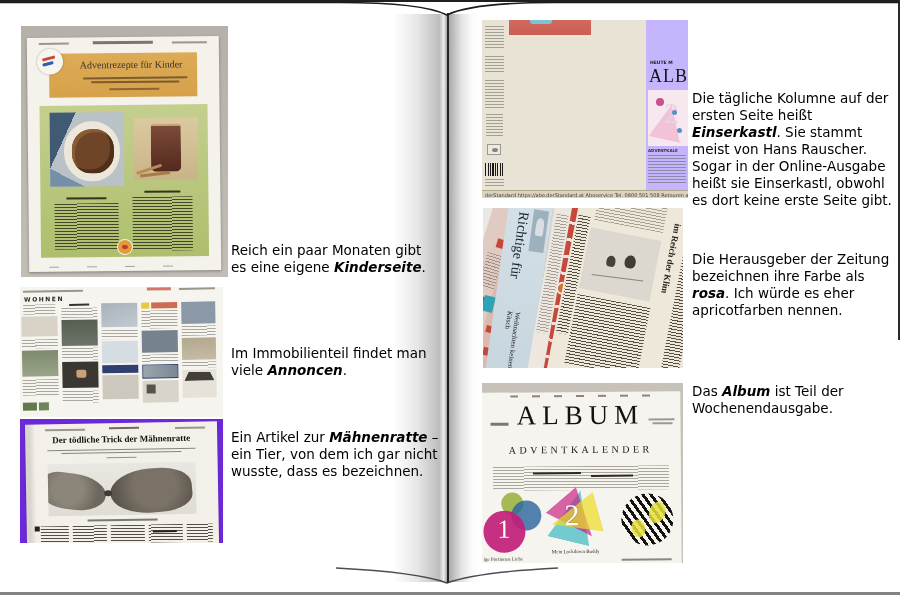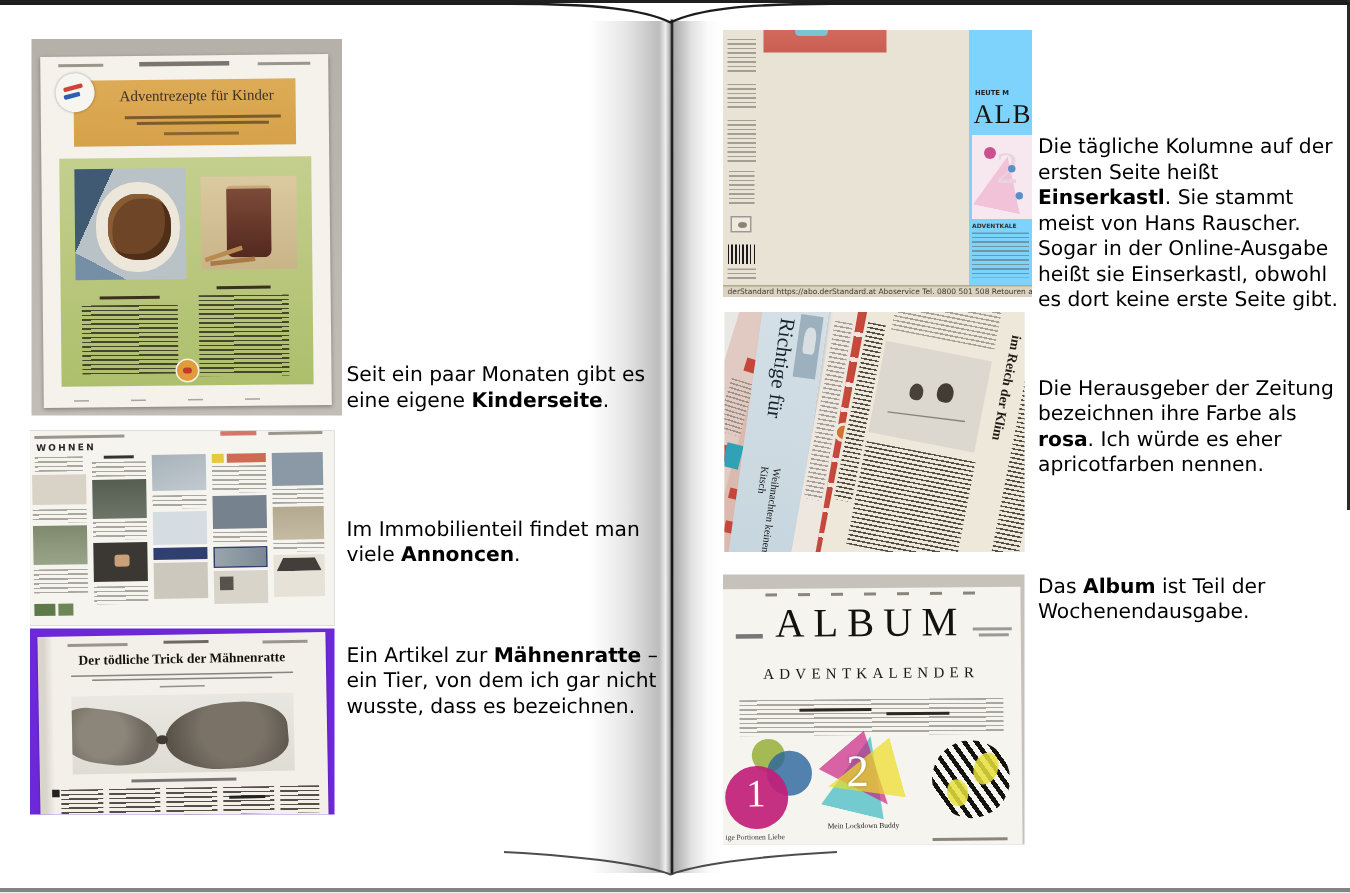--- a/index.html
+++ b/index.html
@@ -2,21 +2,21 @@
 <html><head>
 <meta charset="utf-8">
 <style>
   * { margin:0; padding:0; box-sizing:border-box; }
   html,body { background:#fff; }
   #frame { position:relative; width:900px; height:595px; background:#ffffff; overflow:hidden;
            font-family:"DejaVu Sans","Liberation Sans",sans-serif; }
   .abs { position:absolute; }
   .photo { position:absolute; overflow:hidden; }
   .caption { position:absolute; font-size:13.5px; line-height:17px; color:#000; }
-  .caption b { font-weight:bold; }
+  .caption b { font-weight:bold;font-style:italic; }
   .serif { font-family:"Liberation Serif","DejaVu Serif",serif; }
   .vtext { writing-mode:vertical-rl; }
   .tl  { background-image:repeating-linear-gradient(to bottom, rgba(40,34,24,.78) 0, rgba(40,34,24,.78) 1px, transparent 1px, transparent 3px); }
   .tl2 { background-image:repeating-linear-gradient(to bottom, rgba(95,90,80,.5) 0, rgba(95,90,80,.5) 1px, transparent 1px, transparent 3px); }
   .tl3 { background-image:repeating-linear-gradient(to bottom, rgba(62,52,34,.8) 0, rgba(62,52,34,.8) 1px, transparent 1px, transparent 2.7px); }
   .barcode { background-image:repeating-linear-gradient(90deg,#1a1a1a 0 1px, transparent 1px 2.5px); }
   .tri { position:absolute; clip-path:polygon(50% 0, 93% 100%, 7% 100%); }
 </style>
 </head>
 <body>
@@ -66,21 +66,21 @@
         <div class="abs" style="left:104px;top:86px;width:36px;height:2px;background:#3a301d;"></div>
         <div class="abs tl" style="left:92px;top:92px;width:60px;height:54px;"></div>
         <div class="abs" style="left:76px;top:134px;width:16px;height:16px;border-radius:50%;background:#e19b3b;border:1.5px solid #f6f1e6;">
           <div class="abs" style="left:4px;top:5px;width:6px;height:4px;background:#c23a2e;border-radius:2px;"></div>
         </div>
       </div>
       <div class="abs" style="left:20px;bottom:4px;width:150px;height:1.5px;background-image:repeating-linear-gradient(90deg,#a8a49c 0 10px, transparent 10px 38px);"></div>
     </div>
   </div>
 
-  <div class="caption" style="left:231px;top:242px;width:208px;"><span>Seit ein paar Monaten gibt es eine eigene </span><b>Kinderseite</b><span>.</span></div>
+  <div class="caption" style="left:231px;top:242px;width:208px;"><span>Reich ein paar Monaten gibt es eine eigene </span><b>Kinderseite</b><span>.</span></div>
 
   <div class="photo" style="left:20px;top:287px;width:203px;height:130px;background:#96928b;">
     <div class="abs" style="left:-2px;top:-2px;width:207px;height:134px;background:#f6f4ee;transform:rotate(-1deg);">
       <div class="abs" style="left:6px;top:4px;width:60px;height:2px;background:#9a968e;"></div>
       <div class="abs" style="left:130px;top:3px;width:24px;height:3px;background:#d4766a;"></div>
       <div class="abs" style="left:162px;top:4px;width:36px;height:2px;background:#9a968e;"></div>
       <div class="abs" style="left:7px;top:9px;font-size:6px;font-weight:bold;letter-spacing:1.5px;color:#2a2a2a;">WOHNEN</div>
       <div class="abs tl2" style="left:6px;top:18px;width:32px;height:10px;"></div>
       <div class="abs" style="left:4px;top:30px;width:36px;height:20px;background:#d9d3c7;"></div>
       <div class="abs tl2" style="left:4px;top:53px;width:36px;height:9px;"></div>
@@ -154,21 +154,21 @@
     <div class="abs tl2" style="left:3px;top:36px;width:19px;height:18px;"></div>
     <div class="abs tl2" style="left:3px;top:60px;width:19px;height:28px;"></div>
     <div class="abs tl2" style="left:4px;top:94px;width:17px;height:24px;"></div>
     <div class="abs" style="left:5px;top:124px;width:14px;height:11px;border:1px solid #999;background:#f0ead d;background:#f0eadd;">
       <div class="abs" style="left:4px;top:3px;width:6px;height:4px;background:#8a857a;border-radius:50%;"></div>
     </div>
     <div class="abs barcode" style="left:3px;top:143px;width:19px;height:13px;"></div>
     <div class="abs tl2" style="left:3px;top:159px;width:19px;height:7px;"></div>
     <div class="abs" style="left:27px;top:0;width:82px;height:15px;background:linear-gradient(180deg,#d2695c,#c85f52);"></div>
     <div class="abs" style="left:48px;top:0;width:22px;height:4px;background:#7cc4d4;border-radius:0 0 3px 3px;"></div>
-    <div class="abs" style="left:164px;top:0;width:42px;height:170px;background:#7dd3fc;">
+    <div class="abs" style="left:164px;top:0;width:42px;height:170px;background:#c4b5fd;">
       <div class="abs" style="left:4px;top:40px;width:40px;font-size:4.5px;font-weight:bold;color:#222;white-space:nowrap;overflow:hidden;">HEUTE M</div>
       <div class="abs serif" style="left:3px;top:46px;width:40px;height:22px;font-size:18px;color:#181510;letter-spacing:1px;overflow:hidden;">ALB</div>
       <div class="abs" style="left:2px;top:70px;width:40px;height:56px;background:#f6e8ee;overflow:hidden;">
         <div class="abs" style="left:4px;top:14px;width:32px;height:36px;background:#f2c3d8;clip-path:polygon(50% 0,100% 100%,0 100%);transform:rotate(12deg);"></div>
         <div class="abs serif" style="left:16px;top:6px;font-size:30px;color:#e9d3de;">2</div>
         <div class="abs" style="left:8px;top:8px;width:8px;height:8px;border-radius:50%;background:#cc4f8e;"></div>
         <div class="abs" style="left:24px;top:20px;width:5px;height:5px;border-radius:50%;background:#5b8fc9;"></div>
         <div class="abs" style="left:29px;top:38px;width:5px;height:5px;border-radius:50%;background:#5b8fc9;"></div>
       </div>
       <div class="abs" style="left:2px;top:128px;width:40px;font-size:4px;font-weight:bold;color:#36302a;white-space:nowrap;overflow:hidden;">ADVENTKALE</div>

